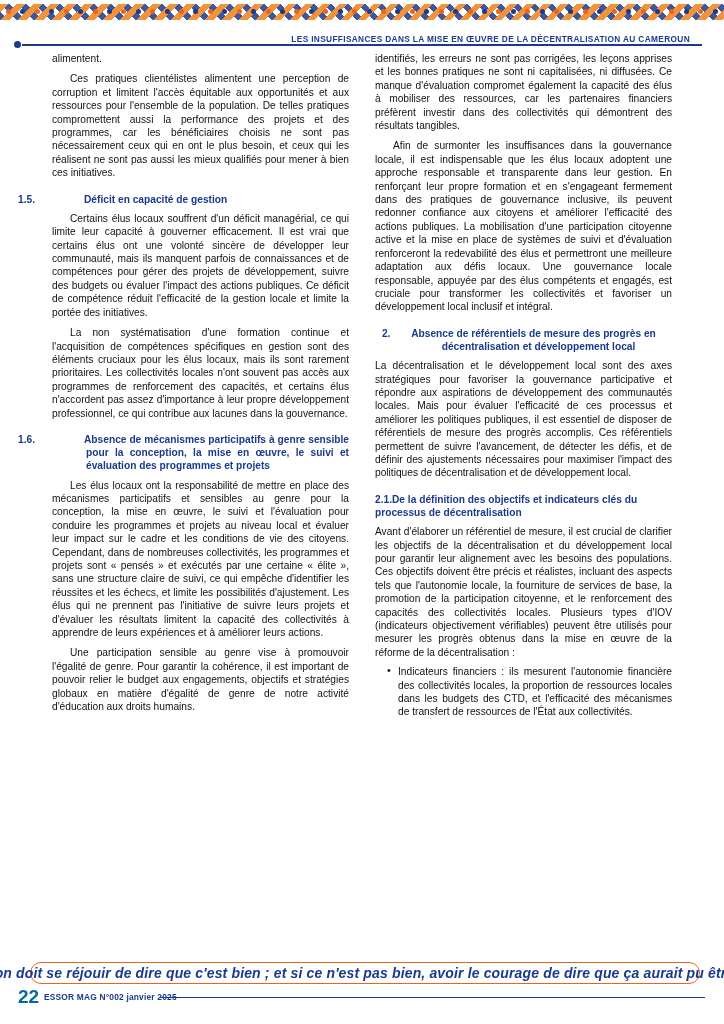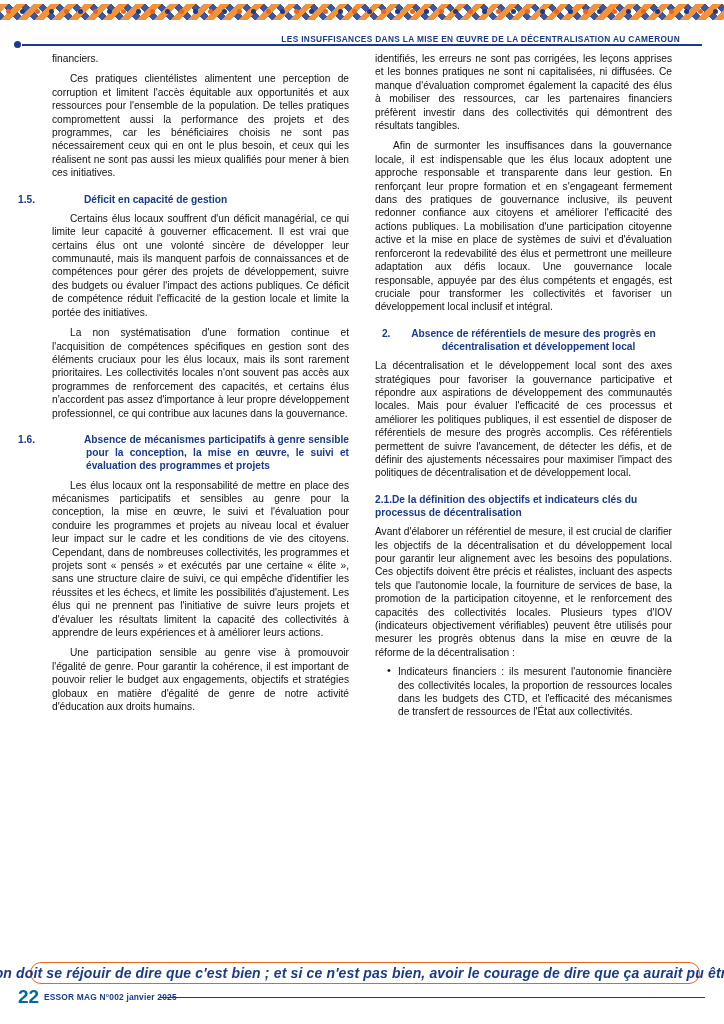--- a/index.html
+++ b/index.html
@@ -51,21 +51,21 @@
     margin-top: 3px;
   }
   .dots-row i:nth-child(2n) { background: #1b3a8c; }
 
   
   .run-head {
     position: absolute;
     top: 28px; left: 0;
     width: 724px;
     text-align: right;
-    padding-right: 44px;
+    padding-right: 34px;
     box-sizing: border-box;
   }
   .run-head .rh-text {
     font-size: 8.3px;
     font-weight: bold;
     color: #1b3a8c;
     letter-spacing: .35px;
   }
   .run-rule {
     position: absolute;
@@ -269,21 +269,21 @@
 
 <div class="run-head">
   <span class="rh-text">LES INSUFFISANCES DANS LA MISE EN ŒUVRE DE LA DÉCENTRALISATION AU CAMEROUN</span>
 </div>
 <div class="run-rule-dot"></div>
 <div class="run-rule"></div>
 
 <div class="columns">
 
   <div class="col">
-    <p class="noindent">financiers.</p>
+    <p class="noindent">alimentent.</p>
     <p>Ces pratiques clientélistes alimentent une perception de corruption et limitent l'accès équitable aux opportunités et aux ressources pour l'ensemble de la population. De telles pratiques compromettent aussi la performance des projets et des programmes, car les bénéficiaires choisis ne sont pas nécessairement ceux qui en ont le plus besoin, et ceux qui les réalisent ne sont pas aussi les mieux qualifiés pour mener à bien ces initiatives.</p>
 
     <h3 class="head hang">
       <span class="num">1.5.</span><span>Déficit en capacité de gestion</span>
     </h3>
 
     <p>Certains élus locaux souffrent d'un déficit managérial, ce qui limite leur capacité à gouverner efficacement. Il est vrai que certains élus ont une volonté sincère de développer leur communauté, mais ils manquent parfois de connaissances et de compétences pour gérer des projets de développement, suivre des budgets ou évaluer l'impact des actions publiques. Ce déficit de compétence réduit l'efficacité de la gestion locale et limite la portée des initiatives.</p>
     <p>La non systématisation d'une formation continue et l'acquisition de compétences spécifiques en gestion sont des éléments cruciaux pour les élus locaux, mais ils sont rarement prioritaires. Les collectivités locales n'ont souvent pas accès aux programmes de renforcement des capacités, et certains élus n'accordent pas assez d'importance à leur propre développement professionnel, ce qui contribue aux lacunes dans la gouvernance.</p>
 
     <h3 class="head hang">

